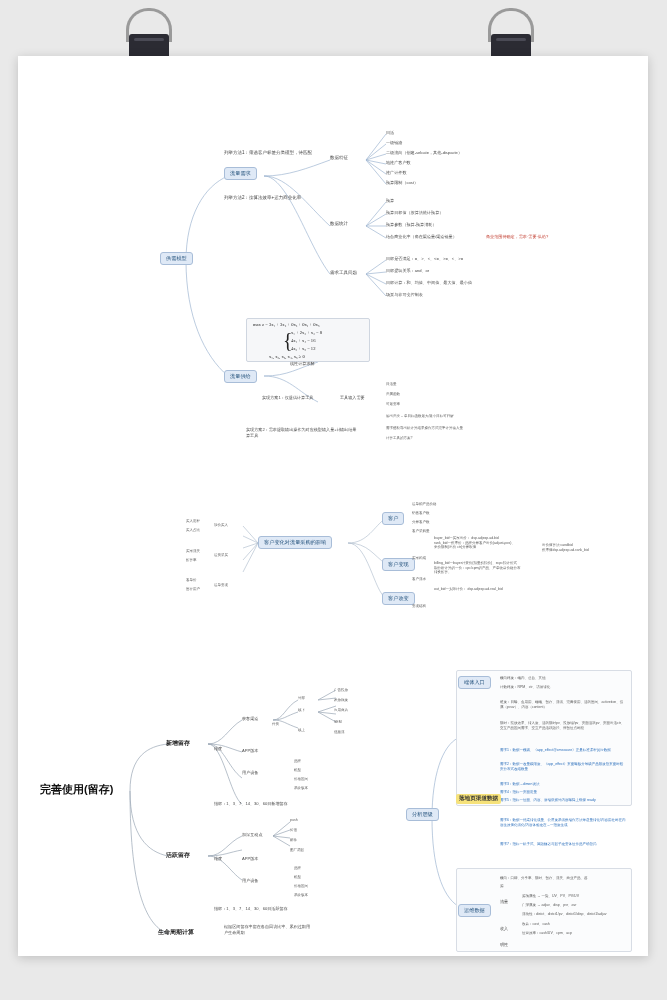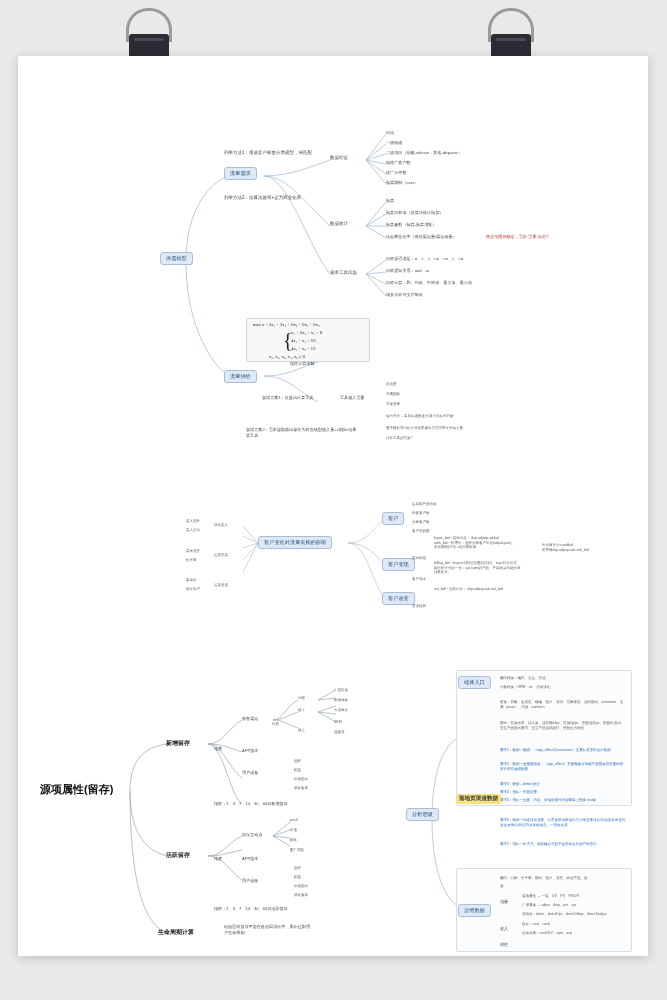--- a/index.html
+++ b/index.html
@@ -166,21 +166,21 @@
     <div class="node n-tiny" style="left:416px;top:480px;width:96px;white-space:pre-wrap;line-height:1.3;">buyer_bid一买家出价： dsp.adjexp.ad.bid
 rank_bid一排序价：品牌分摊客户出价(adjust-pos)、
 竞价限制(出价 ctr)分摊取值</div>
     <div class="node n-tiny" style="left:524px;top:487px;width:74px;white-space:pre-wrap;line-height:1.3;">出价值算法:candbid
 排序值dsp.adjexp.ad.rank_bid</div>
     <div class="node n-tiny" style="left:416px;top:505px;width:100px;white-space:pre-wrap;line-height:1.3;">billing_bid一buyer计费价(扣量折扣价)、ecpc扣计价式
 期分析计算的一价：cpc/cpm的产品、产单收益价格分布
 转换折算。</div>
     <div class="node n-tiny" style="left:416px;top:531px;width:100px;white-space:pre-wrap;line-height:1.3;">out_bid一实际计价： dsp.adjexp.ad.real_bid</div>
 
-    <div class="node title" style="left:22px;top:726px;">源项属性(留存)</div>
+    <div class="node title" style="left:22px;top:726px;">完善使用(留存)</div>
 
     <div class="node title3" style="left:148px;top:683px;">新增留存</div>
     <div class="node n-small" style="left:196px;top:690px;">维度</div>
 
     <div class="node n-small" style="left:224px;top:660px;">获客渠道</div>
     <div class="node n-tiny" style="left:280px;top:640px;">外部</div>
     <div class="node n-tiny" style="left:280px;top:652px;">线下</div>
     <div class="node n-tiny" style="left:254px;top:666px;">付费</div>
     <div class="node n-tiny" style="left:280px;top:672px;">线上</div>
     <div class="node n-tiny" style="left:316px;top:632px;">广告投放</div>

